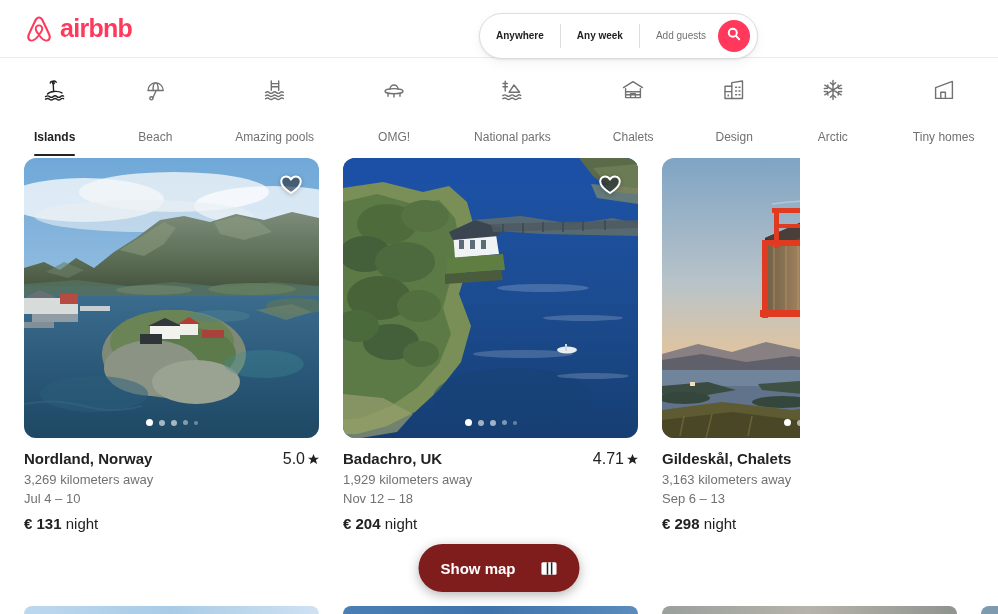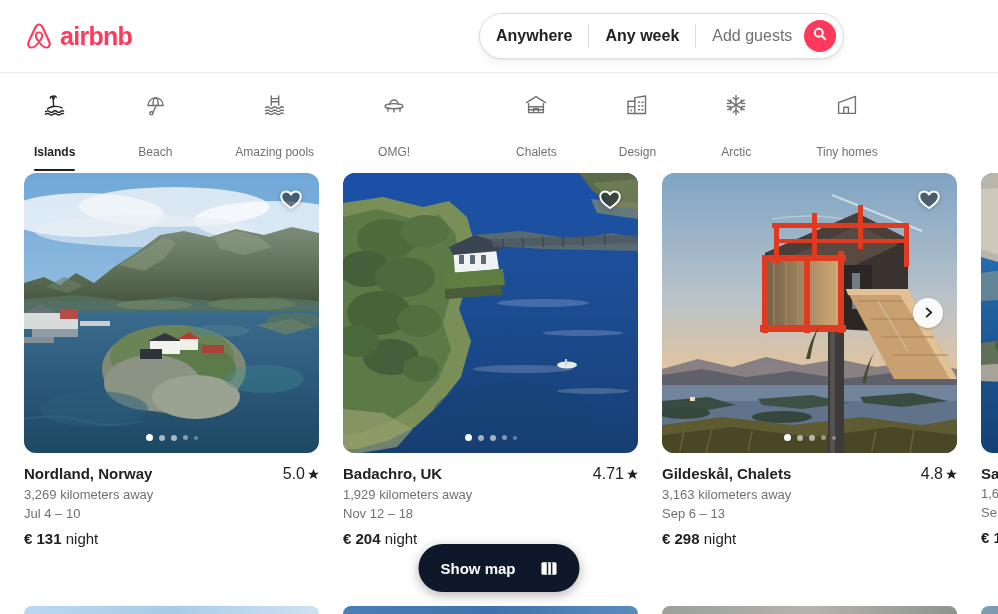--- a/index.html
+++ b/index.html
@@ -8,21 +8,21 @@
     overflow: hidden;
     background: #ffffff;
     font-family: "Liberation Sans", sans-serif;
     color: #222222;
     -webkit-font-smoothing: antialiased;
   }
 
   
   .header {
     position: relative;
-    height: 73px;
+    height: 58px;
     border-bottom: 1px solid #ebebeb;
     display: flex;
     align-items: center;
   }
   .logo {
     display: flex;
     align-items: center;
     gap: 6px;
     margin-left: 24px;
     cursor: pointer;
@@ -43,21 +43,21 @@
     height: 46px;
     display: flex;
     align-items: center;
     background: #ffffff;
     border: 1px solid #dddddd;
     border-radius: 24px;
     box-shadow: 0 1px 2px rgba(0,0,0,0.08), 0 4px 12px rgba(0,0,0,0.05);
     padding: 0 7px 0 0;
   }
   .search-seg {
-    font-size: 16px;
+    font-size: 10px;
     font-weight: 600;
     color: #222222;
     padding: 0 16px;
     white-space: nowrap;
     cursor: pointer;
     line-height: 44px;
   }
   .search-seg.muted { font-weight: 400; color: #717171; padding-right: 12px; }
   .search-div { width: 1px; height: 24px; background: #dddddd; }
   .search-btn {
@@ -171,30 +171,30 @@
     font-size: 15px; font-weight: 600; color: #222222;
     white-space: nowrap; overflow: hidden;
   }
   .rating { font-size: 16px; color: #222222; display: flex; align-items: center; gap: 3px; white-space: nowrap; flex: 0 0 auto; }
   .rating svg { display: block; }
   .sub { font-size: 13px; color: #717171; margin-top: 4px; white-space: nowrap; overflow: hidden; }
   .price { font-size: 15px; color: #222222; margin-top: 9px; white-space: nowrap; }
   .price b { font-weight: 600; }
 
   
-  .grid-clip { position: relative; overflow: hidden; width: 998px; }
+  .grid-clip { position: relative; overflow: hidden; width: 800px; }
 
   
   .showmap {
     position: absolute;
     left: 50%;
     transform: translateX(-50%);
     bottom: 22px;
     height: 48px;
-    background: #0f172a;
+    background: #7f1d1d;
     color: #ffffff;
     border-radius: 24px;
     display: flex;
     align-items: center;
     gap: 25px;
     padding: 12px 22px;
     font-size: 15px;
     font-weight: 600;
     cursor: pointer;
     box-shadow: 0 3px 12px rgba(0,0,0,0.3);
@@ -294,20 +294,31 @@
         <path d="M8 11.2c0-2.4 1.8-4.2 4-4.2s4 1.8 4 4.2"></path>
         <ellipse cx="12" cy="13.2" rx="9" ry="2.6"></ellipse>
         <path d="M6 15.6v2.6M12 16v3M18 15.6v2.6"></path>
       </svg>
     </span>
     <span class="cat-label">OMG!</span>
   </div>
 
   <div class="cat-sep"></div>
 
+  <div class="cat">
+    <span class="cat-icon">
+      <svg width="24" height="24" viewBox="0 0 24 24" fill="none" stroke="#717171" stroke-width="1.4" stroke-linecap="round" stroke-linejoin="round">
+        <path d="M5.2 3.2v9.8M3 5.5h4.4M3 8.8h4.4"></path>
+        <path d="M9 14.3l5-7.3 5.6 7.3z"></path>
+        <path d="M2.8 17.6c1.4-1 2.7-1 3.9 0 1.2 1 2.4 1 3.6 0 1.2-1 2.4-1 3.6 0 1.2 1 2.4 1 3.6 0 1-.9 2.1-1 3.2-.3"></path>
+        <path d="M2.8 20.7c1.4-1 2.7-1 3.9 0 1.2 1 2.4 1 3.6 0 1.2-1 2.4-1 3.6 0 1.2 1 2.4 1 3.6 0 1-.9 2.1-1 3.2-.3"></path>
+      </svg>
+    </span>
+    <span class="cat-label">National parks</span>
+  </div>
 
   <div class="cat-sep"></div>
 
   <div class="cat">
     <span class="cat-icon">
       <svg width="24" height="24" viewBox="0 0 24 24" fill="none" stroke="#717171" stroke-width="1.4" stroke-linecap="round" stroke-linejoin="round">
         <path d="M2.5 9.6L12 3.6l9.5 6"></path>
         <path d="M4.6 10.6v9h14.8v-9"></path>
         <path d="M4.6 13.7h14.8M4.6 16.7h14.8"></path>
         <path d="M9.6 19.6v-3.9h4.8v3.9"></path>

